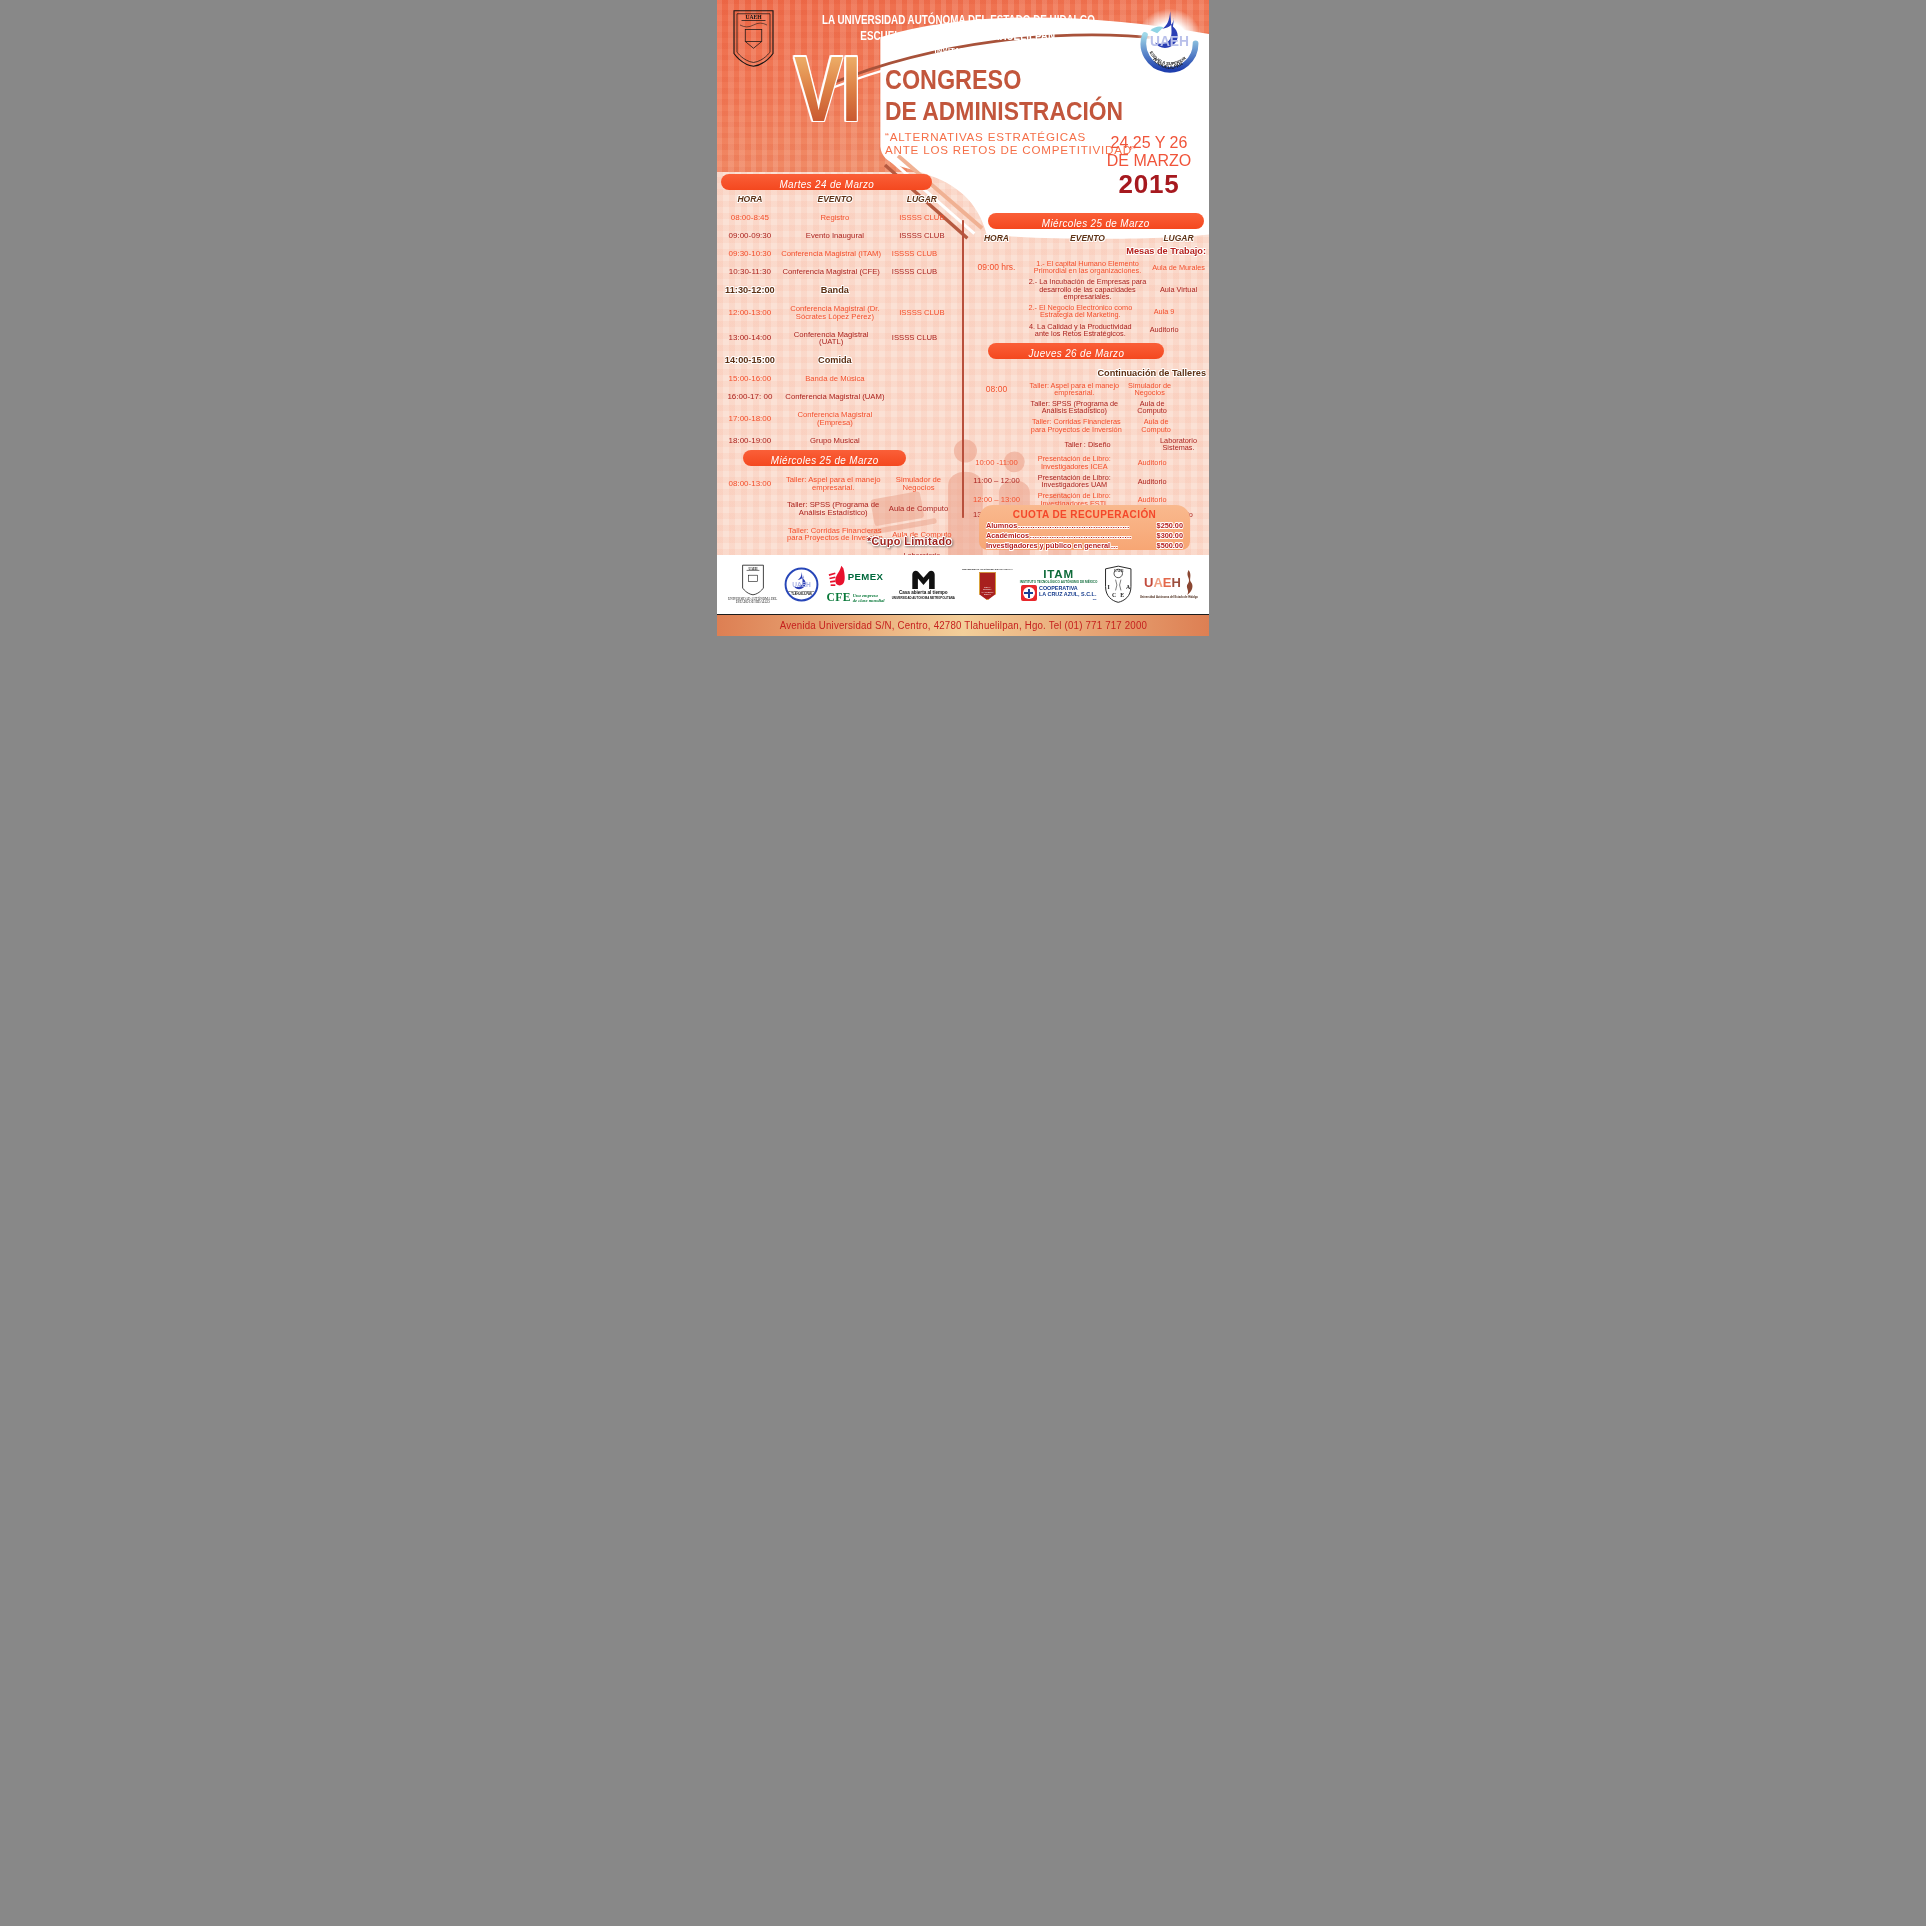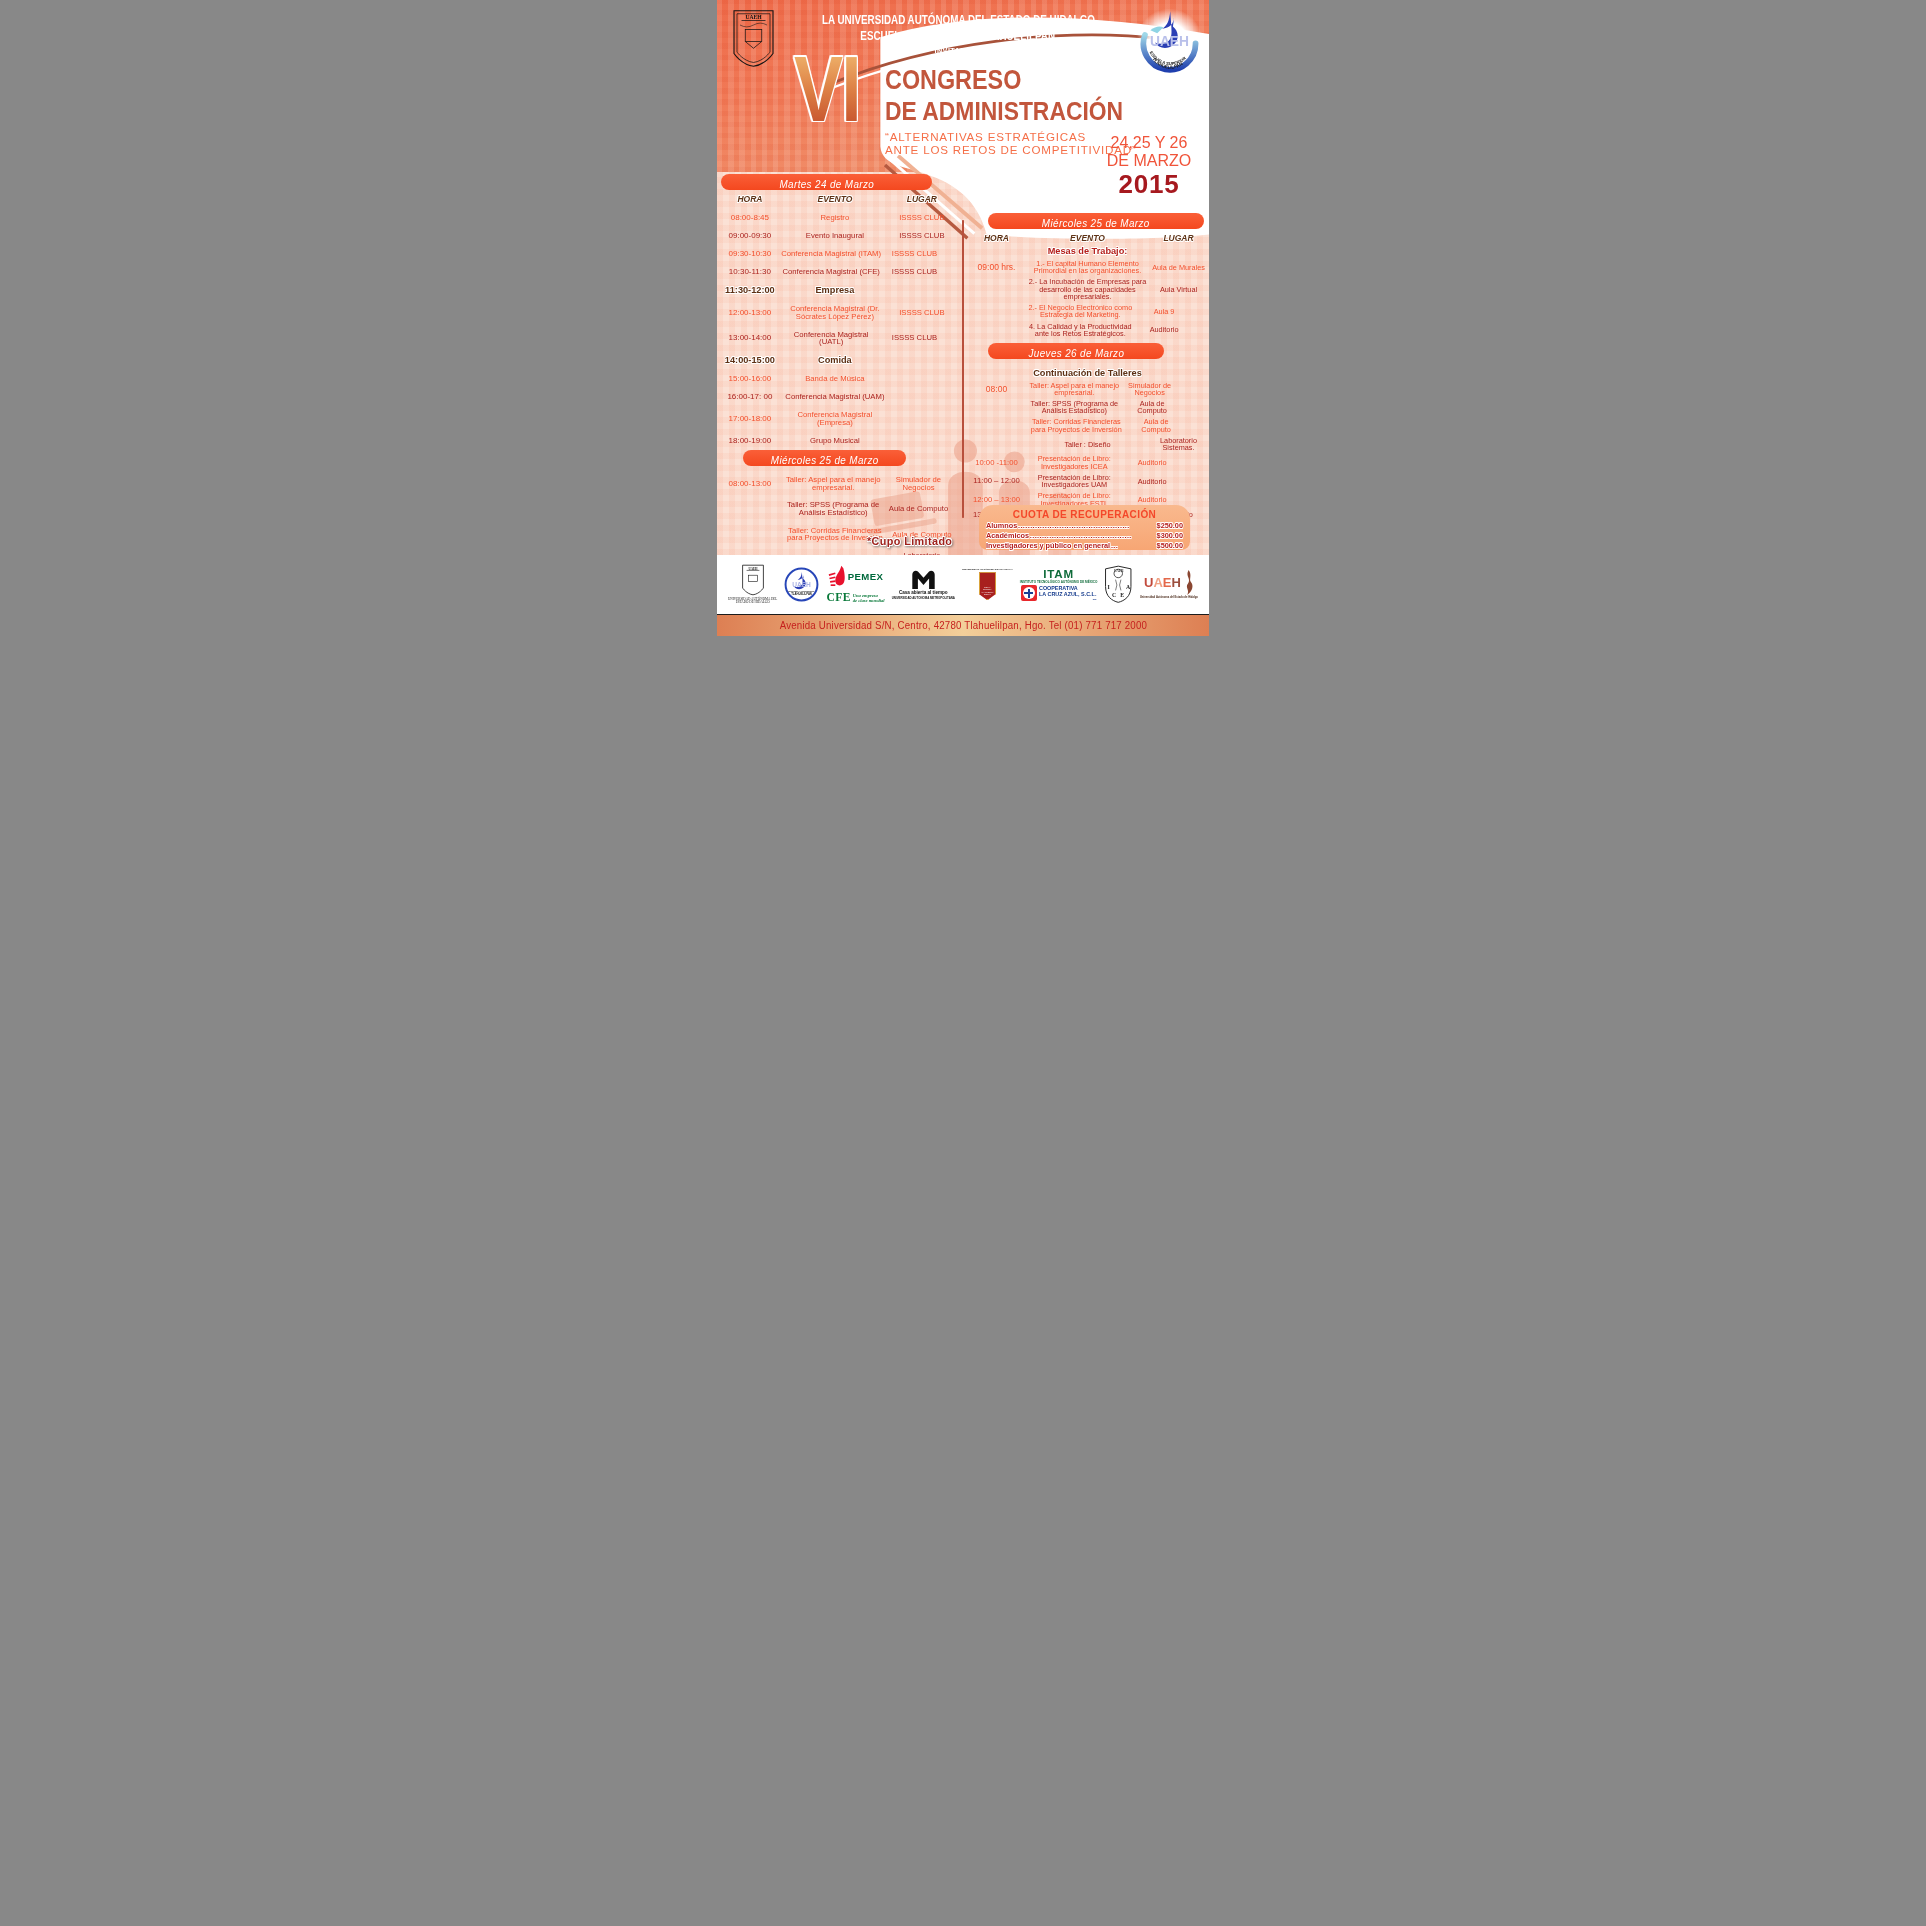--- a/index.html
+++ b/index.html
@@ -58,21 +58,21 @@
   .c.e{flex:1;font-size:7.7px;padding:0 2.3px}
   .c.l{width:62px;font-size:7.7px}
   .or{color:#f3502d}
   .dr{color:#ab2420}
   .br{color:#5d3014;font-weight:bold}
   .br .c{font-size:9.2px}
   .rcol .c.h{width:55px;font-size:7.7px}
   .rcol .c.l{width:55px;font-size:7.3px}
   .rcol .c.e{font-size:7.3px}
   .rcol .r{margin-top:3.9px}
-  .subhead{ text-align:center;font-weight:bold;margin-top:3.1px;}
+  .subhead{ text-align:right;font-weight:bold;margin-top:3.1px;}
   .subhead.red{color:#b5211d;font-size:9.2px;}
   .subhead.brown{color:#5d3014;font-size:9.2px;margin-top:9px;}
   .hora-big{font-size:8.5px !important;}
   .cupo{position:absolute;left:150px;top:535px;z-index:5;font-size:10.8px;font-weight:bold;color:#9e211b;
         letter-spacing:0.4px;filter:drop-shadow(1.2px 1.5px 0.8px rgba(70,70,70,0.55));}
   .divider{position:absolute;left:245px;top:220px;width:1.5px;height:298px;background:#b8503c;z-index:3;border-radius:0.8px;}
 
   .cuota{position:absolute;left:262px;top:505px;width:211px;height:45px;z-index:5;box-sizing:border-box;
         background:linear-gradient(180deg,#f9b98e,#f7a674);border-radius:14px 14px 8.5px 8.5px;padding:3.5px 7px 2.3px;}
   .cuota-title{text-align:center;color:#f4482a;font-weight:bold;font-size:10px;letter-spacing:0.4px;}
@@ -236,21 +236,21 @@
         <div class="c e" style="max-width:100px">Conferencia Magistral (ITAM)</div>
         <div class="c l">ISSSS CLUB</div>
       </div>
     <div class="r dr">
         <div class="c h">10:30-11:30</div>
         <div class="c e" style="max-width:100px">Conferencia Magistral (CFE)</div>
         <div class="c l">ISSSS CLUB</div>
       </div>
     <div class="r br">
         <div class="c h olw1">11:30-12:00</div>
-        <div class="c e olw1">Empresa</div>
+        <div class="c e olw1">Banda</div>
         <div class="c l"></div>
       </div>
     <div class="r or">
         <div class="c h">12:00-13:00</div>
         <div class="c e">Conferencia Magistral (Dr. Sócrates López Pérez)</div>
         <div class="c l">ISSSS CLUB</div>
       </div>
     <div class="r dr">
         <div class="c h">13:00-14:00</div>
         <div class="c e" style="max-width:100px">Conferencia Magistral (UATL)</div>

